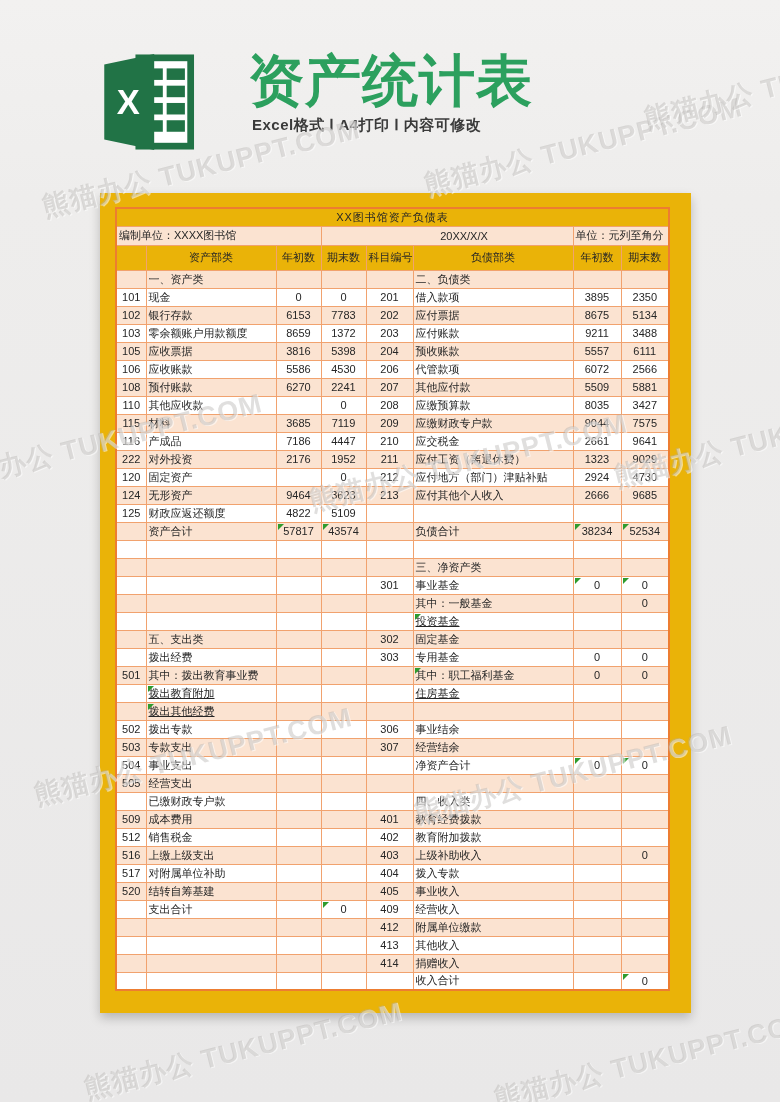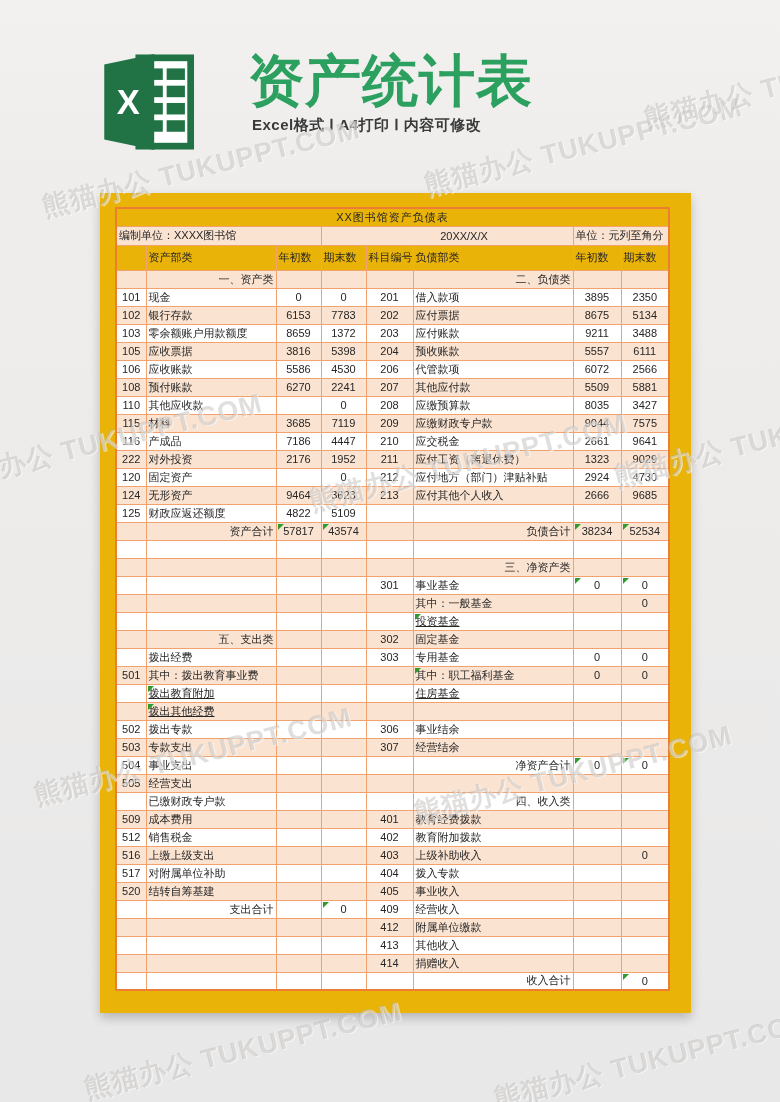--- a/index.html
+++ b/index.html
@@ -49,26 +49,26 @@
     position:relative;padding:0 2px;
   }
   .c-code{width:30px}.c-lab-l{width:130px}.c-n1{width:45px}.c-n2{width:45px}
   .c-subj{width:47px}.c-lab-r{width:160px}.c-n3{width:48px}.c-n4{width:48px}
   td.title-cell{
     height:38px;font-size:24px;font-weight:800;text-align:center;
     color:#111;letter-spacing:1px;
   }
   tr.info-row td{background:var(--row-fill);height:19px;}
   tr.info-row td.ctr{text-align:center;padding-left:36px;}
-  tr.head-row td{height:25px;text-align:left;}
+  tr.head-row td{height:25px;text-align:center;}
   tr.orange td{background:var(--row-fill);}
   tr.white td{background:#fff;}
   td.num{text-align:center;}
   td.lab{text-align:left;padding-left:5px;}
-  td.ctr{text-align:right;padding-left:2px;}
+  td.ctr{text-align:left;padding-left:2px;}
   td.sm{font-size:8px;}
   td.ind{padding-left:15px;text-decoration:underline;}
   td.tri::after{
     content:"";position:absolute;top:1px;left:1px;width:0;height:0;
     border:3px solid;border-color:var(--tri-green) transparent transparent var(--tri-green);
   }
   
   .wm{
     position:absolute;white-space:nowrap;pointer-events:none;
     font-size:27px;font-weight:700;letter-spacing:1px;

